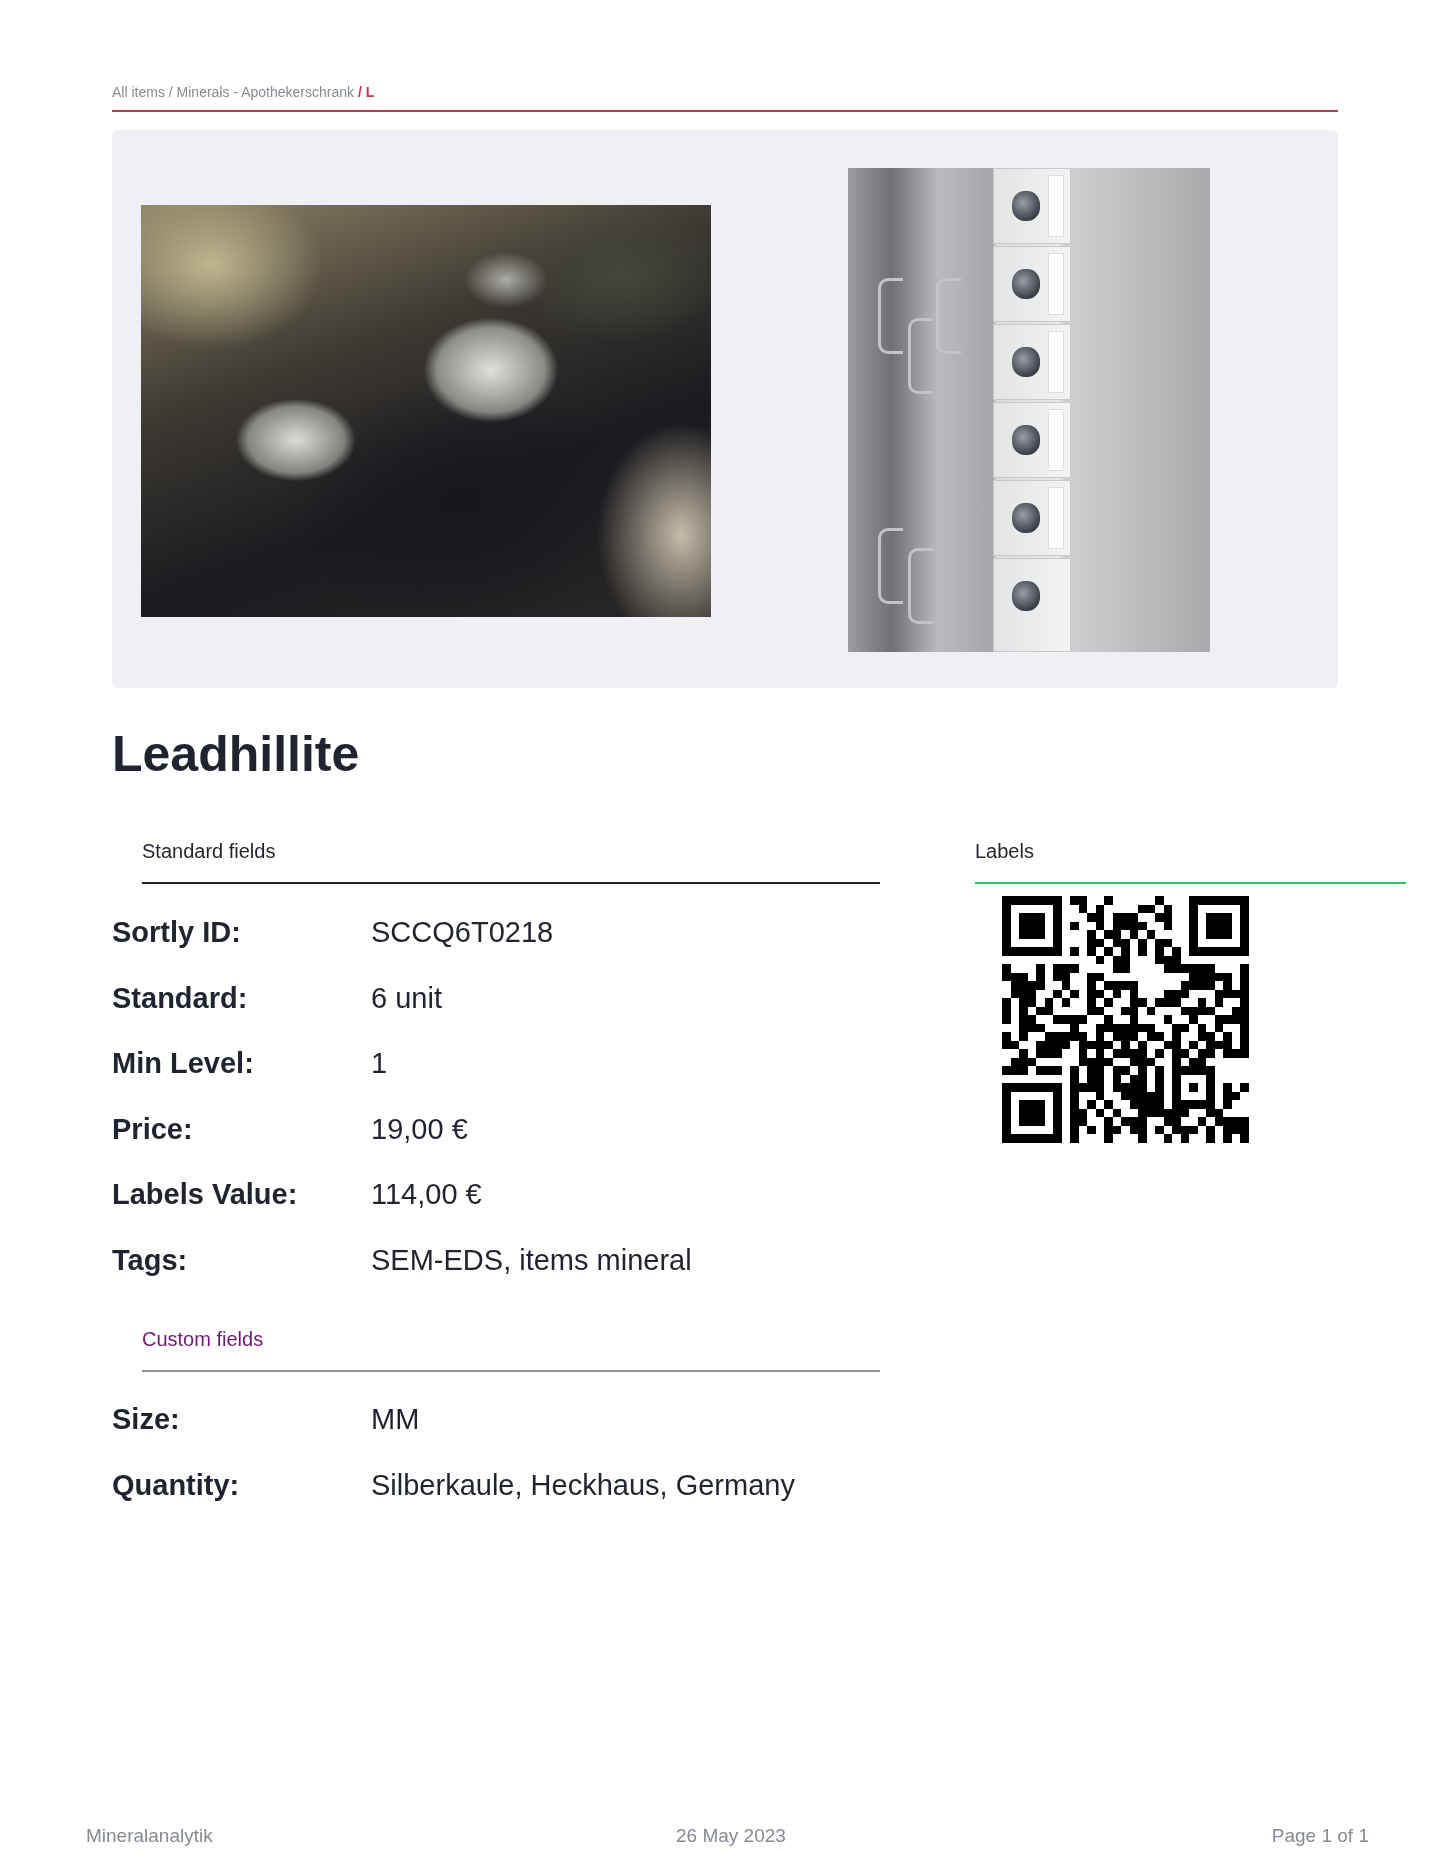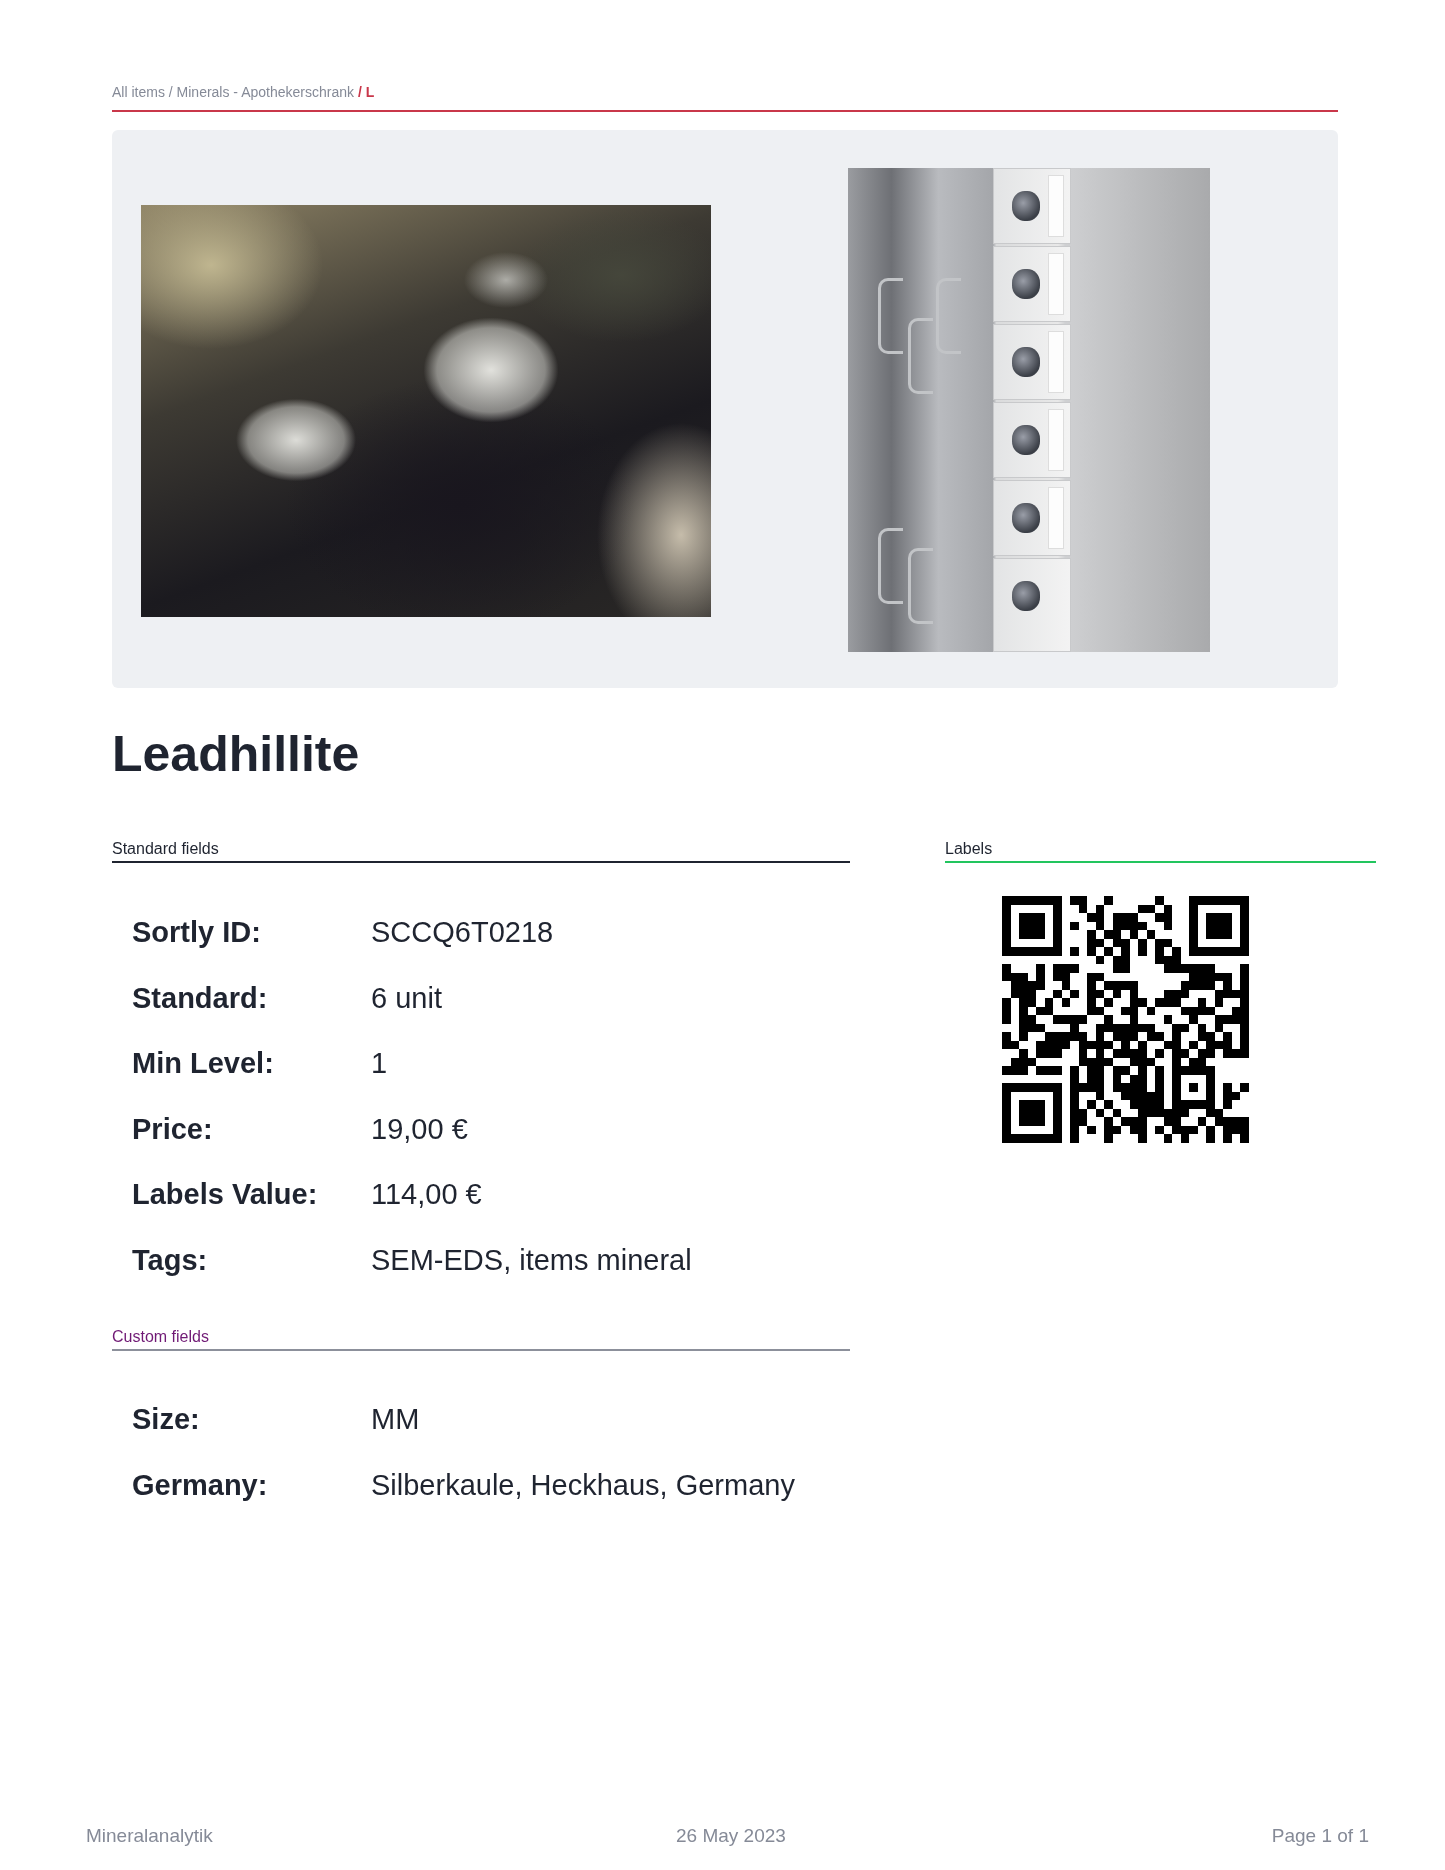--- a/index.html
+++ b/index.html
@@ -27,27 +27,27 @@
       linear-gradient(90deg, transparent 0px, transparent 146px, rgba(255,255,255,0.0) 146px),
       linear-gradient(90deg, #9a9ca0 0%, #6e7075 12%, #b9bbbf 25%, #a4a6aa 40%, #dadbdc 41%, #e8e8e8 58%, #cfd0d2 60%, #bcbdbf 80%, #a9aaac 100%);
   }
   .photo-2 .drawer { position: absolute; left: 145px; width: 78px; height: 76px; background: linear-gradient(90deg, #e3e4e5, #f3f3f3); border: 1px solid #c8c9cb; box-sizing: border-box; }
   .photo-2 .drawer .lbl { position: absolute; right: 6px; top: 6px; width: 14px; height: 60px; background: #fdfdfd; border: 1px solid #ddd; }
   .photo-2 .drawer .rock { position: absolute; left: 18px; top: 22px; width: 28px; height: 30px; border-radius: 45%; background: radial-gradient(circle at 40% 40%, #9a9ea8, #3b3f47 70%); }
   .photo-2 .handle { position: absolute; width: 22px; height: 70px; border: 3px solid #c2c4c7; border-right: none; border-radius: 10px 0 0 10px; }
 
   .title { position: absolute; left: 112px; top: 724px; font-size: 50px; font-weight: bold; color: #1f2430; margin: 0; line-height: 60px; }
 
-  .section-head { position: absolute; font-size: 16px; color: #1f2430; box-sizing: border-box; padding-bottom: 3px; }
+  .section-head { position: absolute; font-size: 20px; color: #1f2430; box-sizing: border-box; padding-bottom: 19px; margin-left: 30px; }
   .sh-standard { left: 112px; top: 840px; width: 738px; border-bottom: 2px solid #1f2430; }
   .sh-labels { left: 945px; top: 840px; width: 431px; border-bottom: 2px solid #22c55e; }
   .sh-custom { left: 112px; top: 1328px; width: 738px; border-bottom: 2px solid #8c909b; color: #701a75; }
 
   .field { position: absolute; left: 112px; height: 36px; font-size: 29px; line-height: 36px; }
-  .field .k { position: absolute; left: 0; top: 0; font-weight: bold; color: #1f2430; white-space: nowrap; margin-left: 20px; }
+  .field .k { position: absolute; left: 0; top: 0; font-weight: bold; color: #1f2430; white-space: nowrap; }
   .field .v { position: absolute; left: 259px; top: 0; color: #1f2430; white-space: nowrap; }
 
   .qr { position: absolute; left: 1002px; top: 896px; width: 247px; height: 247px; }
 
   .footer { position: absolute; top: 1825px; font-size: 19px; color: #858a97; white-space: nowrap; }
   .f-left { left: 86px; }
   .f-center { left: 676px; text-align: center; }
   .f-right { right: 76px; }
 </style>
 </head>
@@ -123,21 +123,21 @@
   <span class="k">Tags:</span>
   <span class="v">SEM-EDS, items mineral</span>
 </div>
 
 <div class="section-head sh-custom">Custom fields</div>
 <div class="field" style="top:1401px;">
   <span class="k">Size:</span>
   <span class="v">MM</span>
 </div>
 <div class="field" style="top:1467px;">
-  <span class="k">Germany:</span>
+  <span class="k">Quantity:</span>
   <span class="v">Silberkaule, Heckhaus, Germany</span>
 </div>
 
 <svg class="qr" viewBox="0 0 29 29" shape-rendering="crispEdges">
   <rect x="0" y="0" width="29" height="29" fill="#ffffff"></rect>
   <g fill="#000000">
 
     <path d="M0 0h7v7h-7z M1 1v5h5v-5z" fill-rule="evenodd"></path>
     <rect x="2" y="2" width="3" height="3"></rect>
 

